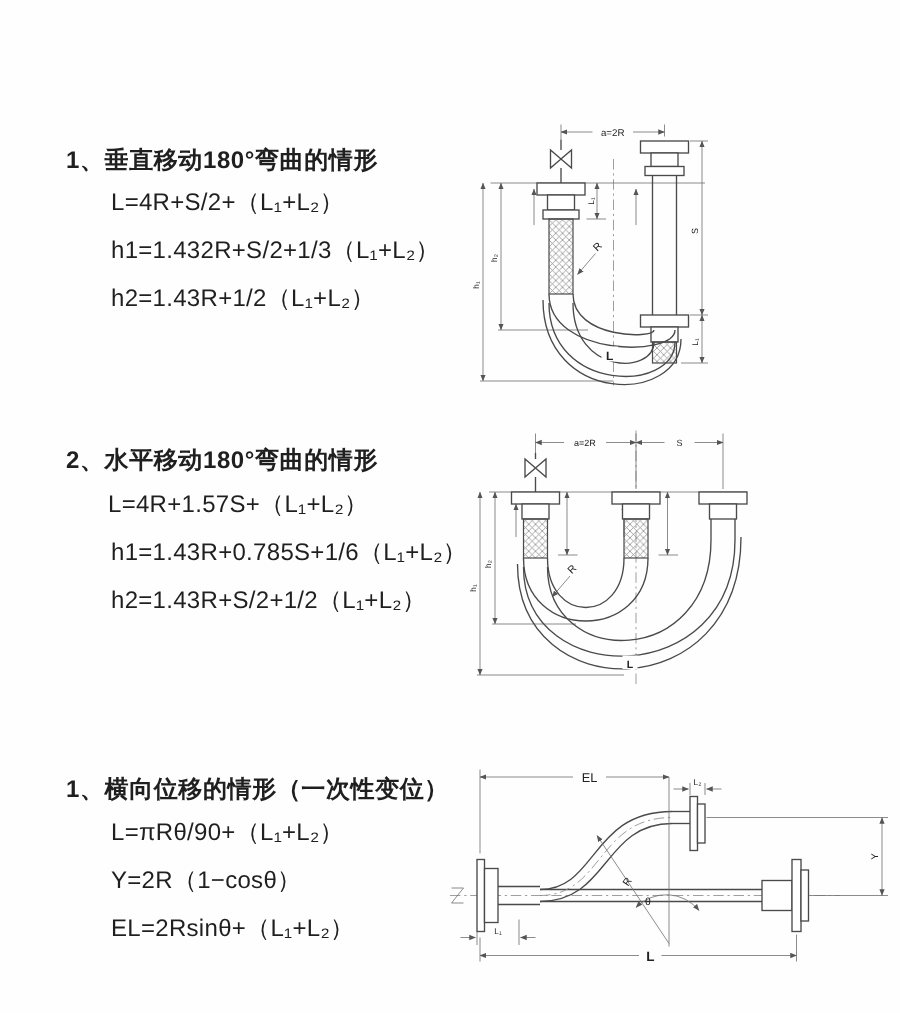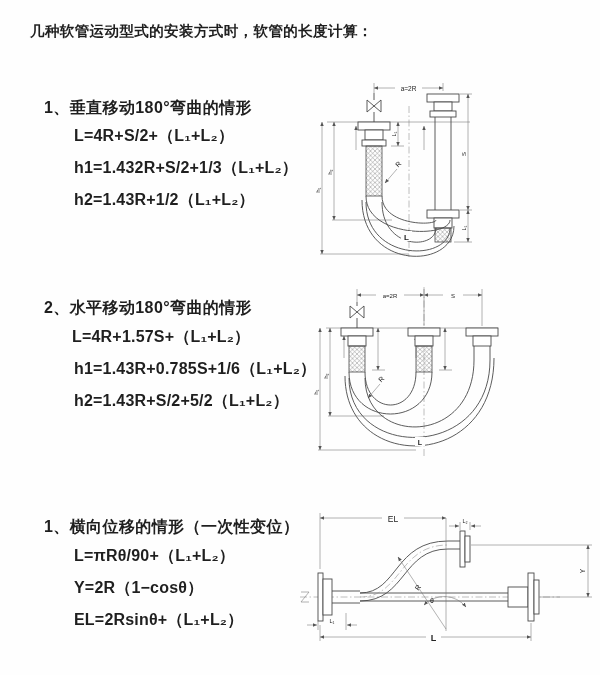--- a/index.html
+++ b/index.html
@@ -3,48 +3,47 @@
 <meta charset="utf-8">
 <style>
   html,body{margin:0;padding:0}
   body{
     width:600px;height:675px;position:relative;background:#fefefe;
     font-family:"Liberation Sans","DejaVu Sans",sans-serif;color:#1f1f1f;overflow:hidden;
   }
   .t{position:absolute;white-space:nowrap;font-size:16px;letter-spacing:.4px;line-height:1}
   .title{font-weight:700;font-size:14.5px}
   .head{font-weight:700}
-  .formula{font-weight:700;letter-spacing:.2px}
+  .formula{font-weight:400;letter-spacing:.2px}
   .diag{position:absolute}
   .diag .ln{stroke:#4a4a4a;stroke-width:.9;fill:none}
   .diag .tn{stroke:#737373;stroke-width:.55;fill:none}
   .diag .wh{fill:#fff;stroke:#4a4a4a;stroke-width:.9}
   .diag .cl{stroke:#8a8a8a;stroke-width:.55;fill:none;stroke-dasharray:7 2.5 1.5 2.5}
   .diag text{fill:#222;stroke:none;font-family:"Liberation Sans","DejaVu Sans",sans-serif}
   .diag .bg{fill:#fefefe;stroke:none}
 </style>
 </head>
 <body>
 
 <div style="position:absolute;inset:0">
 
-  <div class="t title" style="left:30px;top:24px">几种软管运动型式的安装方式时，软管的长度计算：</div>
 
   <div>
     <div class="t head" style="left:44px;top:100px">1、垂直移动180°弯曲的情形</div>
     <div class="t formula" style="left:74px;top:128px">L=4R+S/2+（L₁+L₂）</div>
     <div class="t formula" style="left:74px;top:160px">h1=1.432R+S/2+1/3（L₁+L₂）</div>
     <div class="t formula" style="left:74px;top:192px">h2=1.43R+1/2（L₁+L₂）</div>
   </div>
 
   <div>
     <div class="t head" style="left:44px;top:300px">2、水平移动180°弯曲的情形</div>
     <div class="t formula" style="left:72px;top:329px">L=4R+1.57S+（L₁+L₂）</div>
     <div class="t formula" style="left:74px;top:361px">h1=1.43R+0.785S+1/6（L₁+L₂）</div>
-    <div class="t formula" style="left:74px;top:393px">h2=1.43R+S/2+5/2（L₁+L₂）</div>
+    <div class="t formula" style="left:74px;top:393px">h2=1.43R+S/2+1/2（L₁+L₂）</div>
   </div>
 
   <div>
     <div class="t head" style="left:44px;top:519px">1、横向位移的情形（一次性变位）</div>
     <div class="t formula" style="left:74px;top:548px">L=πRθ/90+（L₁+L₂）</div>
     <div class="t formula" style="left:74px;top:580px">Y=2R（1−cosθ）</div>
     <div class="t formula" style="left:74px;top:612px">EL=2Rsinθ+（L₁+L₂）</div>
   </div>
 
   <svg class="diag" style="left:312px;top:70px" width="213" height="188" viewBox="0 0 213 188">

